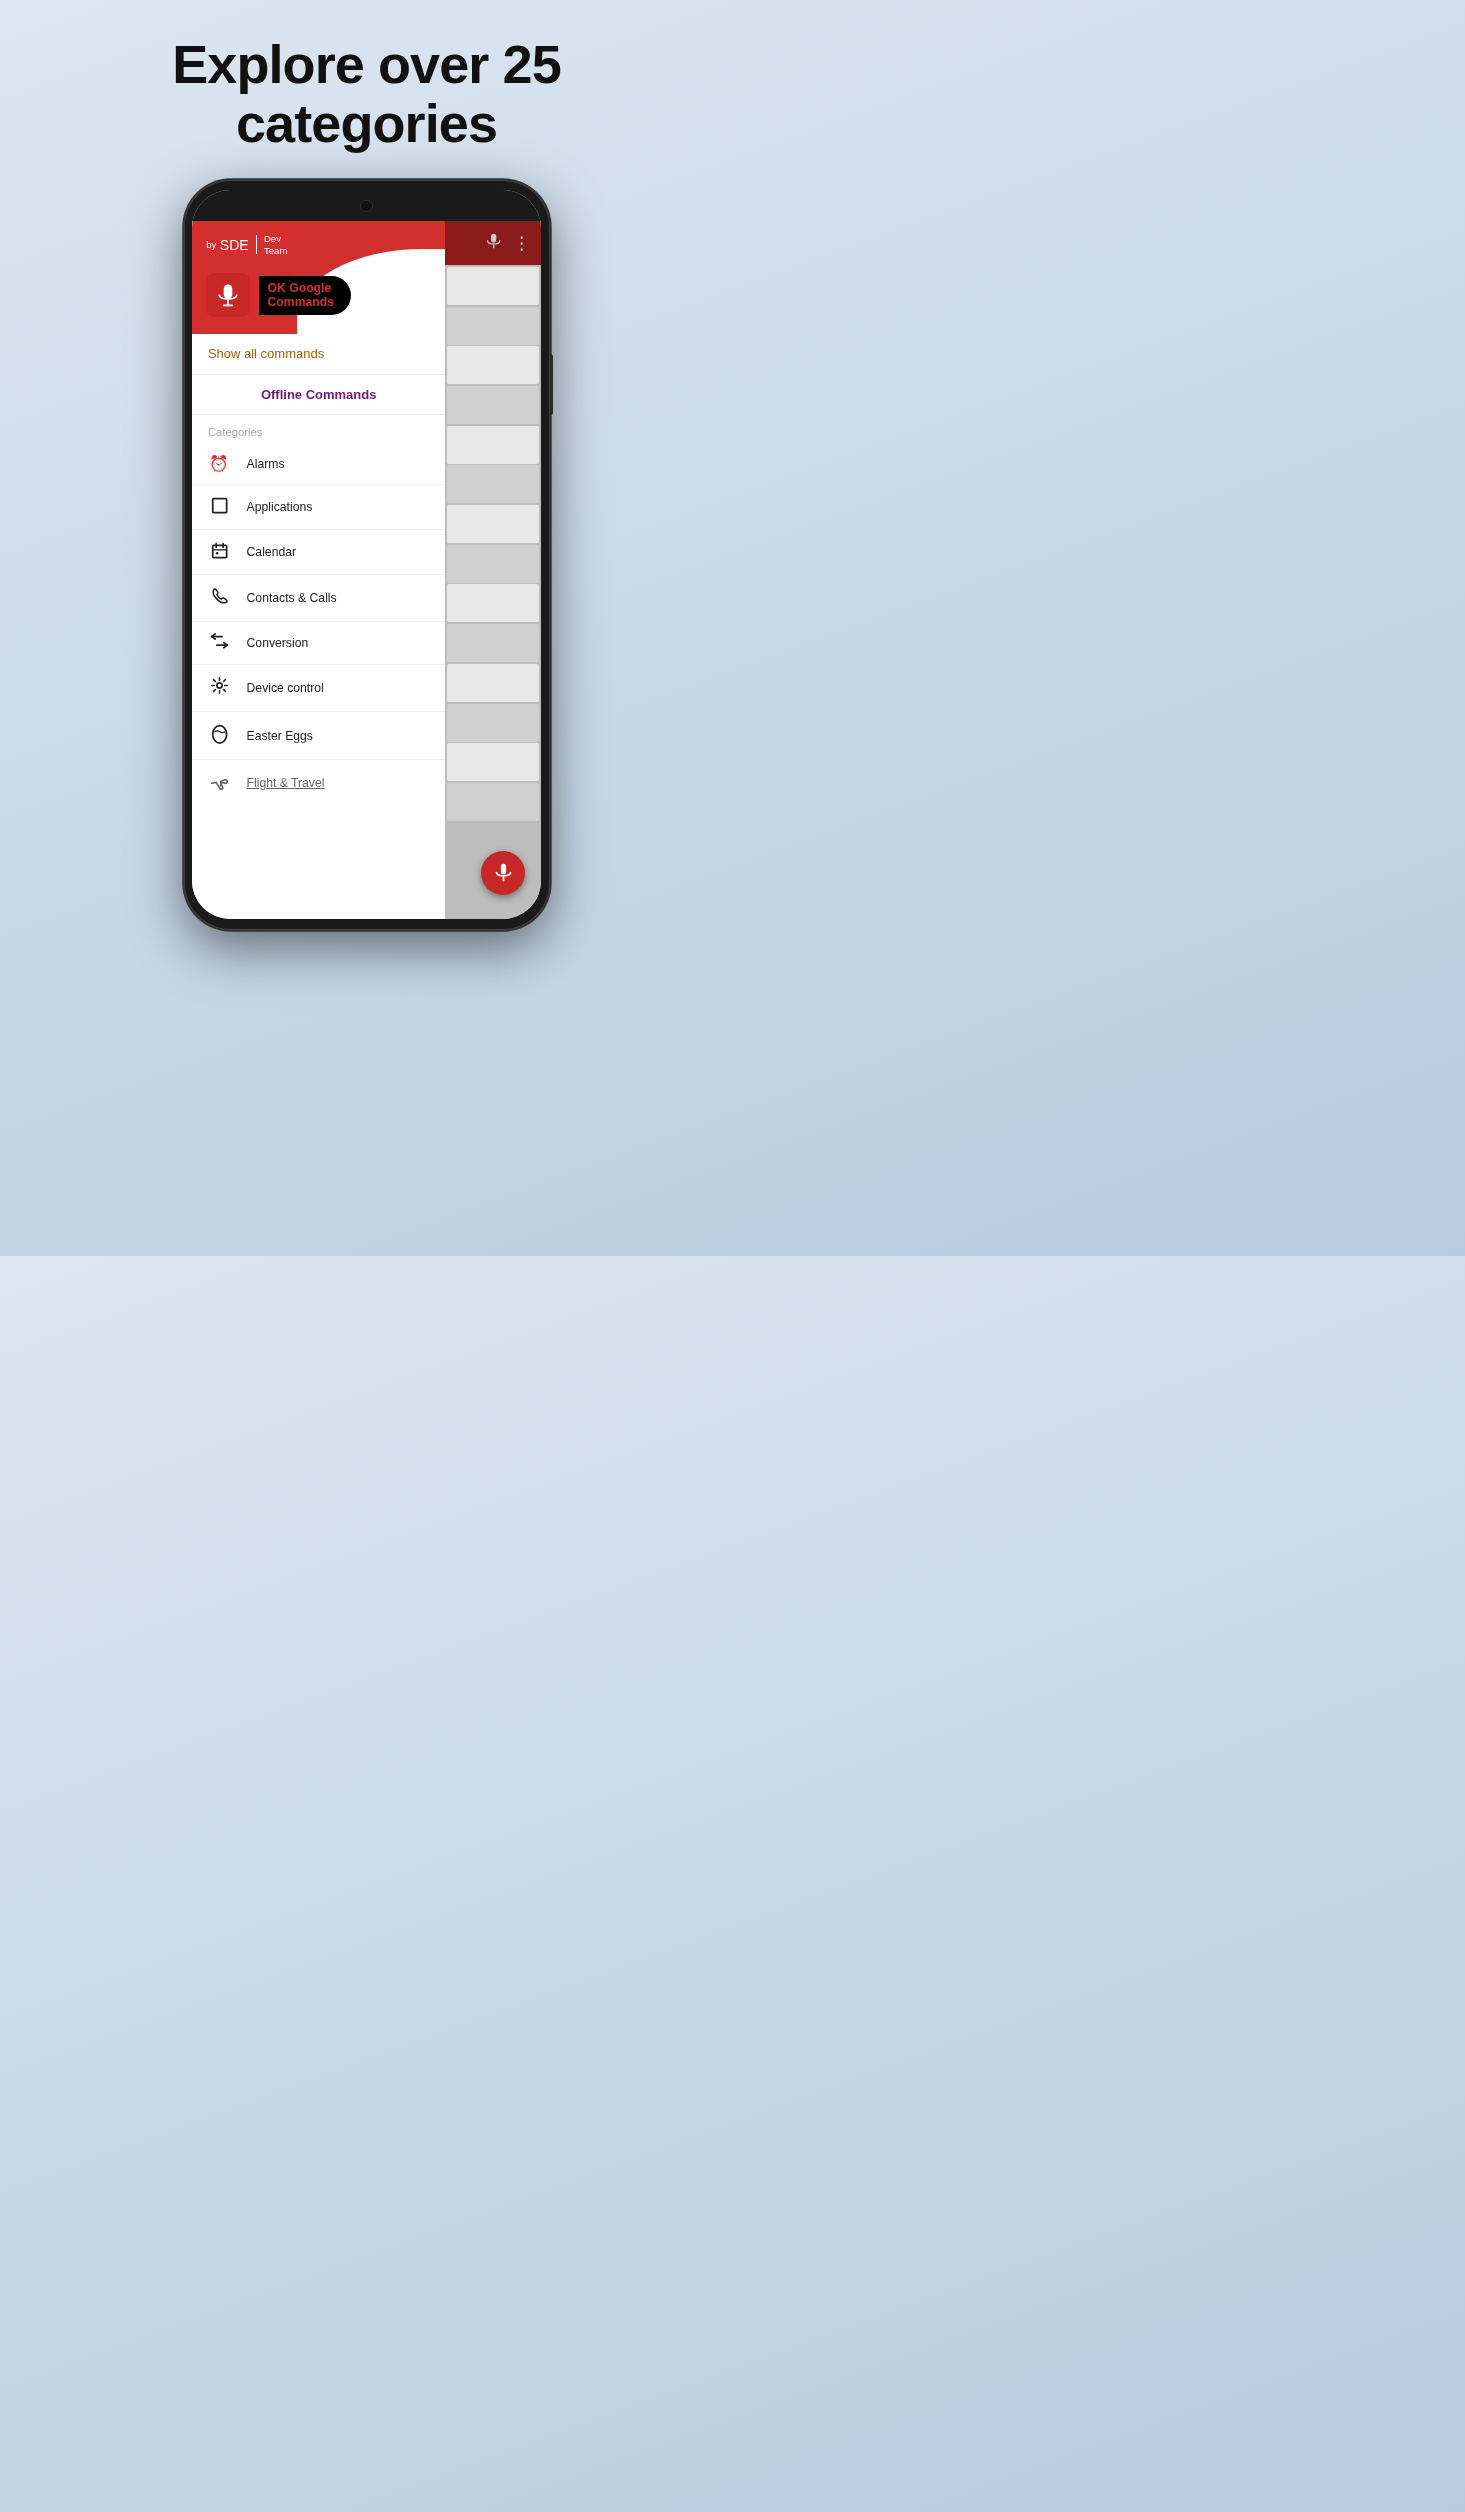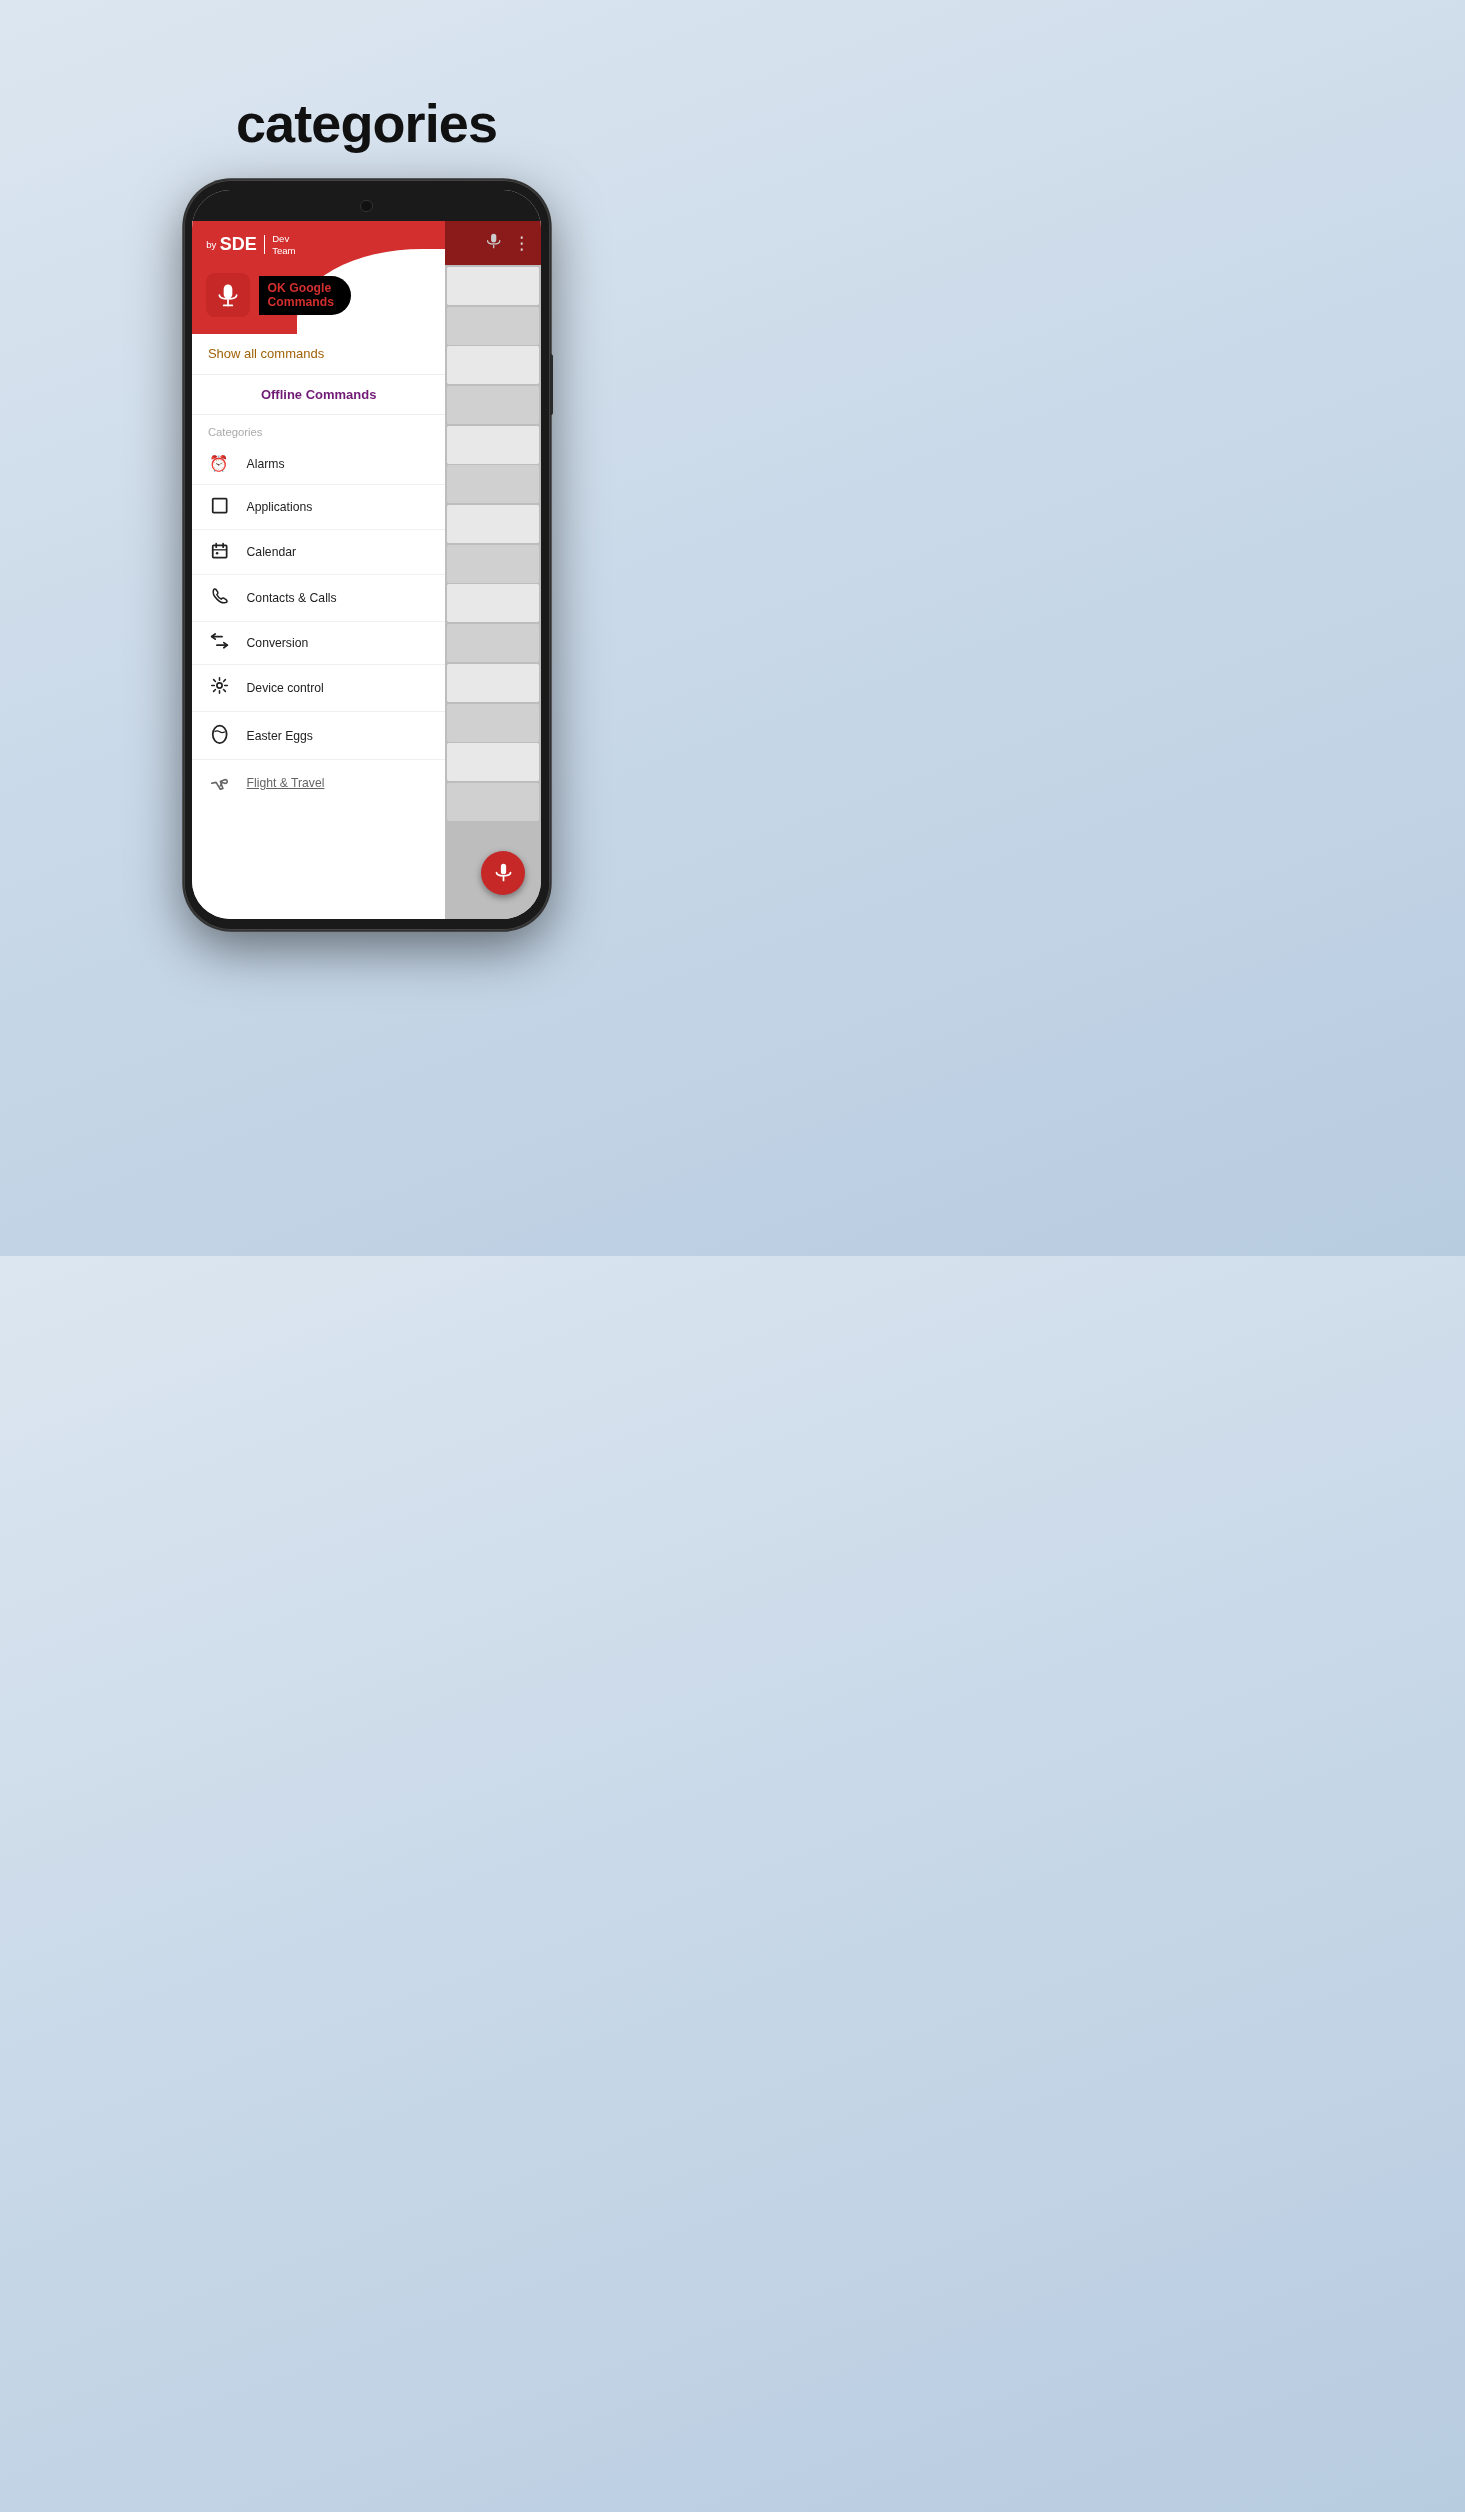--- a/index.html
+++ b/index.html
@@ -122,22 +122,22 @@
       color: #fff;
       font-size: 9.6px;
       font-weight: 400;
       margin-bottom: 17px;
       display: flex;
       align-items: center;
       gap: 3.5px;
     }
 
     .brand-sde {
-      font-weight: 700;
-      font-size: 18px;
+      font-weight: 400;
+      font-size: 14px;
     }
 
     .brand-divider {
       width: 1.3px;
       height: 19px;
       background: #fff;
       display: inline-block;
       vertical-align: middle;
       margin: 0 3.5px;
     }
@@ -294,21 +294,21 @@
 
     .fab svg {
       width: 21px;
       height: 21px;
     }
   </style>
 </head>
 <body>
 
 <div class="headline">
-  <br>
+  <span>Explore over 25</span><br>
   <span>categories</span>
 </div>
 
 <div class="phone-wrapper">
   <div class="phone-shell">
     <div class="phone-screen">
 
       <div class="screen-top-bar">
         <div class="punch-hole"></div>
       </div>

